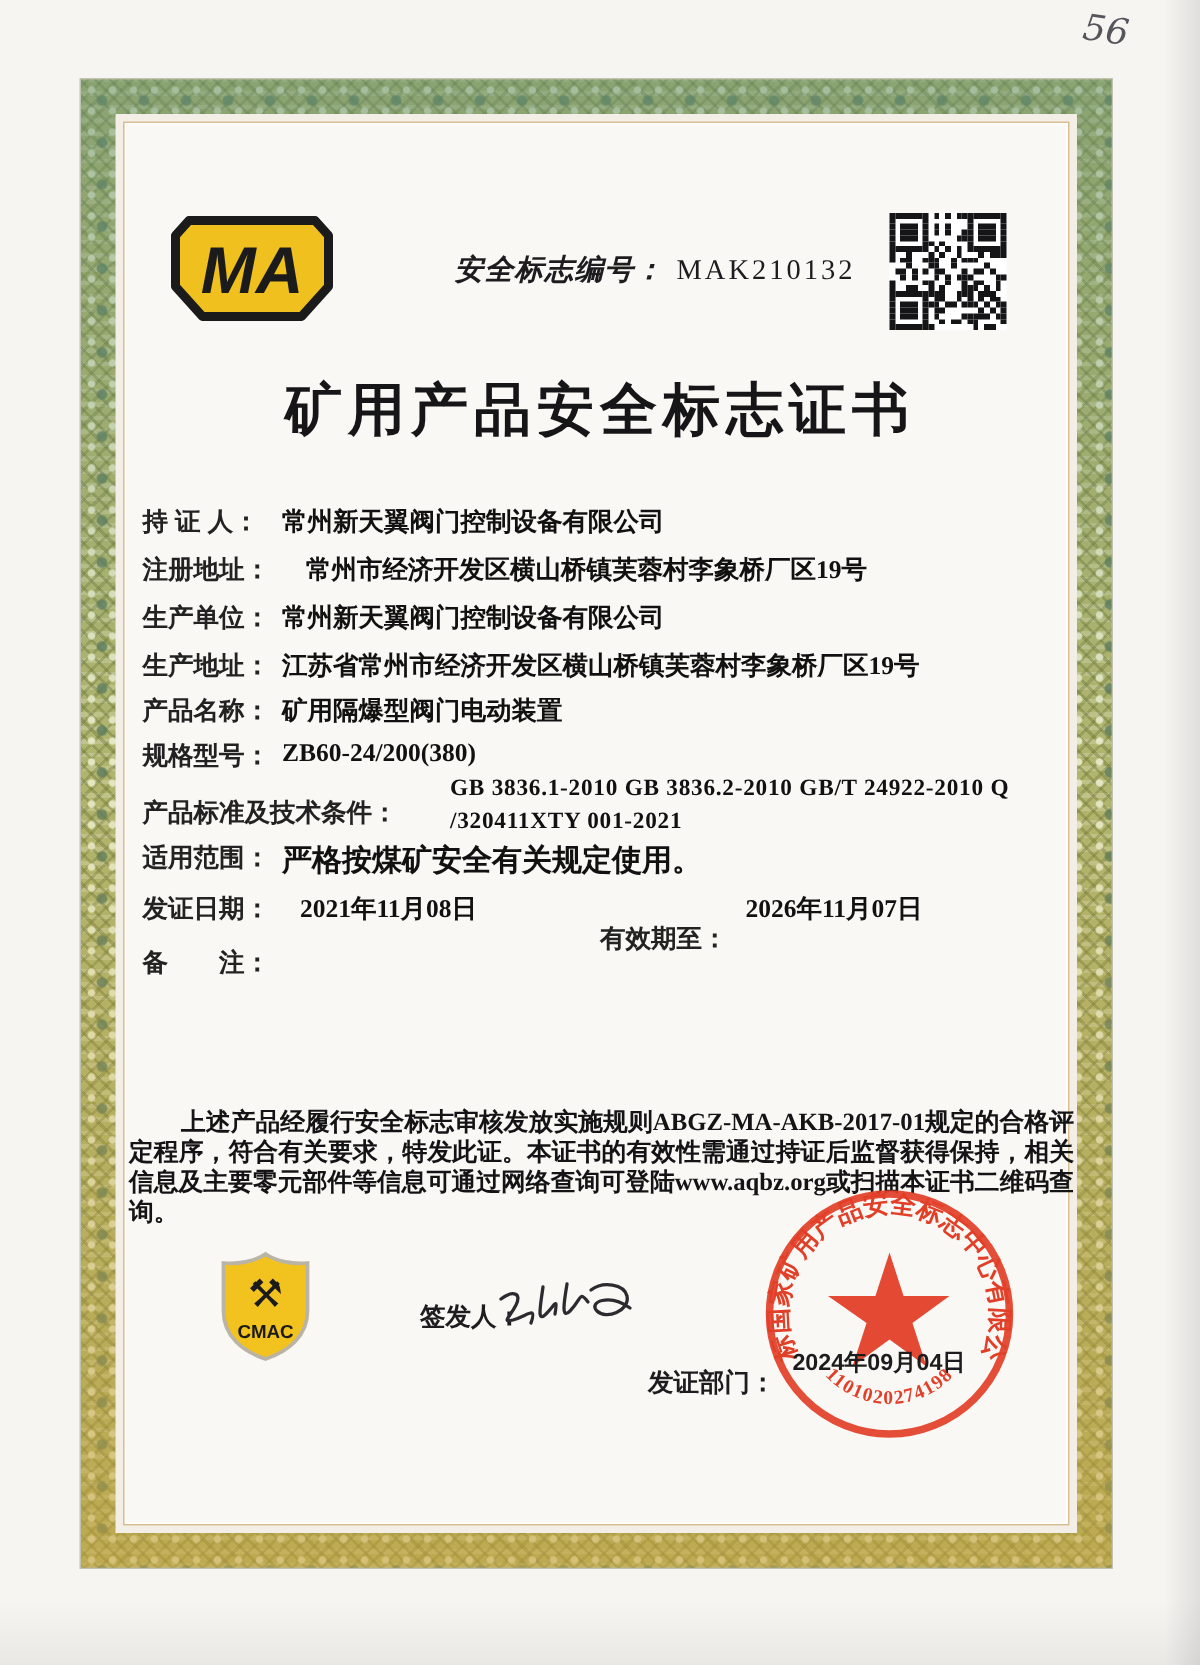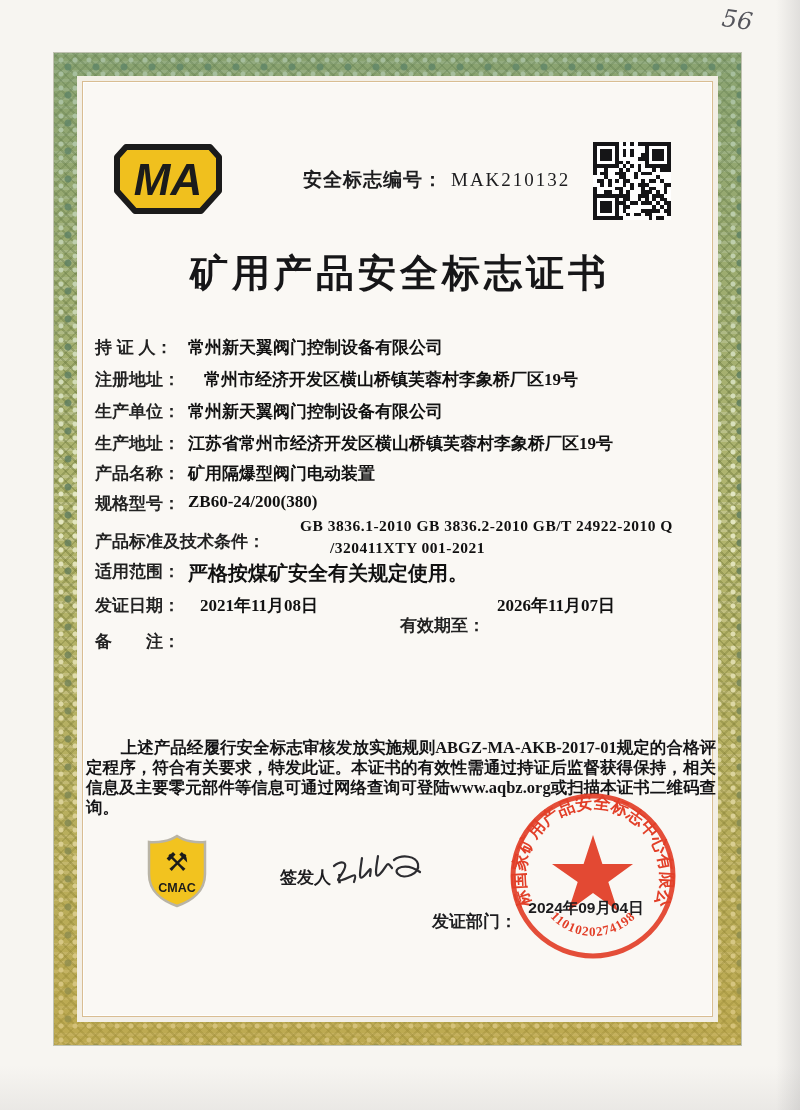--- a/index.html
+++ b/index.html
@@ -37,21 +37,21 @@
 
   
   .handnote{left:722px; top:6px; font-size:24px; color:#55555c;
     font-family:"DejaVu Serif", serif; font-style:italic; transform:rotate(8deg);}
 
   
   .ma-logo{left:114px; top:144px;}
 
   
   .certno{left:303px; top:167px; font-size:19px; letter-spacing:1px;}
-  .certno .lbl{font-weight:700;}
+  .certno .lbl{font-weight:700;font-style:italic;}
   .certno .val{font-family:"Liberation Serif", serif; font-weight:400; margin-left:8px; letter-spacing:2px;}
 
   
   .qr{left:593px; top:142px; width:78px; height:78px; background:#fff;
     display:grid; grid-template-columns:repeat(21,1fr); grid-template-rows:repeat(21,1fr);}
   .qr div{background:transparent;}
   .qr div.on{background:#151517;}
 
   
   .title{left:0; top:248px; width:800px; text-align:center;
@@ -556,21 +556,21 @@
 <div class="abs fvalue" style="left:188px;top:432px;">江苏省常州市经济开发区横山桥镇芙蓉村李象桥厂区19号</div>
 
 <div class="abs flabel" style="left:95px;top:462px;">产品名称：</div>
 <div class="abs fvalue" style="left:188px;top:462px;">矿用隔爆型阀门电动装置</div>
 
 <div class="abs flabel" style="left:95px;top:492px;text-align:center;">规格型号：</div>
 <div class="abs fvalue" style="left:188px;top:492px;">ZB60-24/200(380)</div>
 
 <div class="abs flabel" style="left:95px;top:530px;">产品标准及技术条件：</div>
 <div class="abs fvalue std-val" style="left:300px;top:517px;">GB 3836.1-2010 GB 3836.2-2010 GB/T 24922-2010 Q</div>
-<div class="abs fvalue std-val" style="left:300px;top:539px;margin-left:30px;">/320411XTY 001-2021</div>
+<div class="abs fvalue std-val" style="left:300px;top:539px;">/320411XTY 001-2021</div>
 
 <div class="abs flabel" style="left:95px;top:560px;">适用范围：</div>
 <div class="abs fvalue" style="left:188px;top:560px;font-size:20px;">严格按煤矿安全有关规定使用。</div>
 
 <div class="abs flabel" style="left:95px;top:594px;text-align:center;">发证日期：</div>
 <div class="abs fvalue" style="left:188px;top:594px;margin-left:12px;">2021年11月08日</div>
 <div class="abs flabel" style="left:400px;top:594px;margin-top:20px;">有效期至：</div>
 <div class="abs fvalue" style="left:497px;top:594px;">2026年11月07日</div>
 
 <div class="abs flabel" style="left:95px;top:630px;">备　　注：</div>

